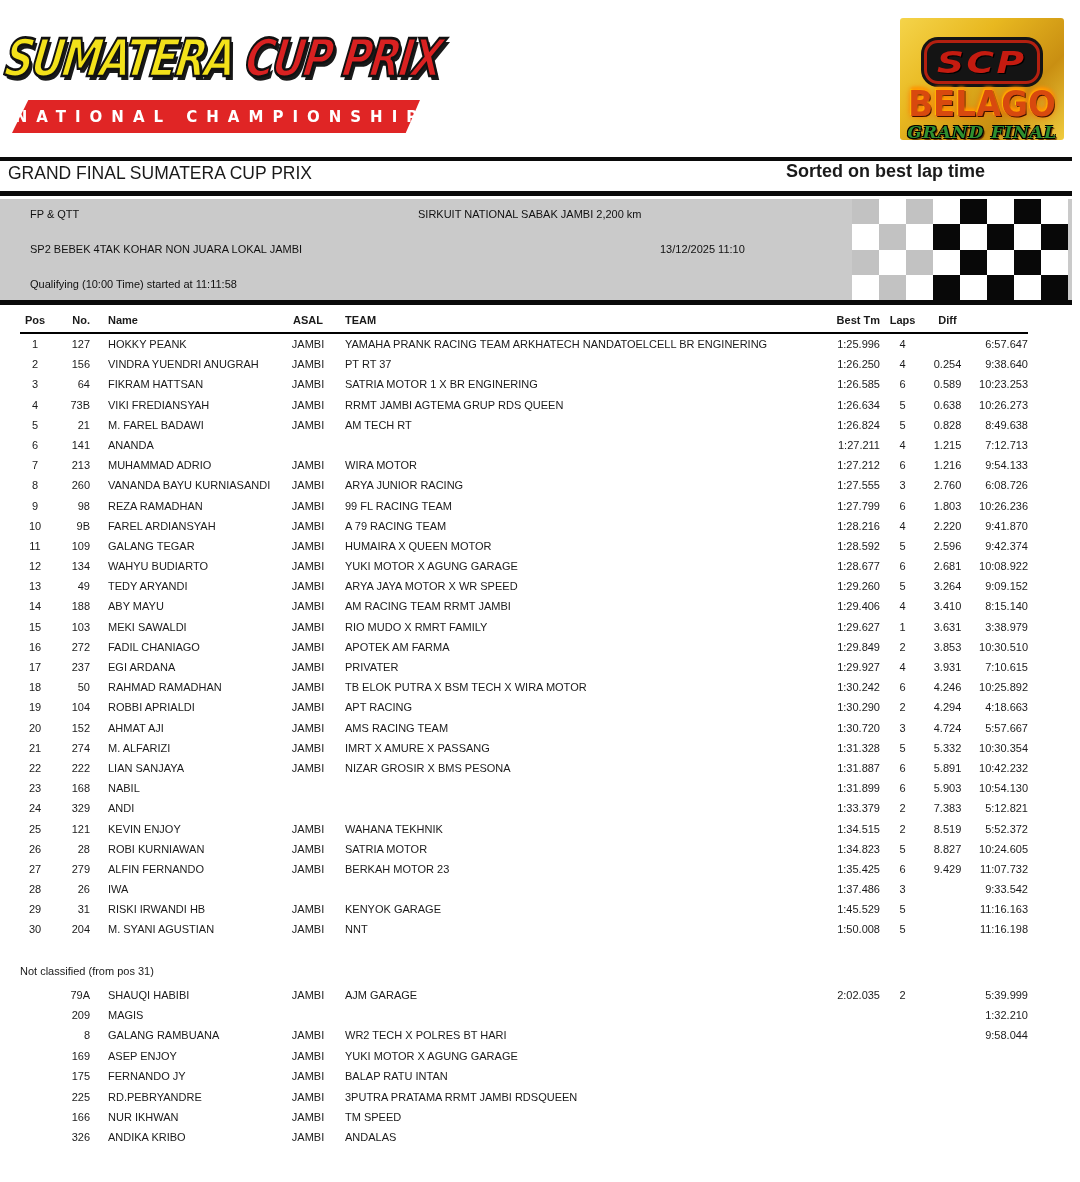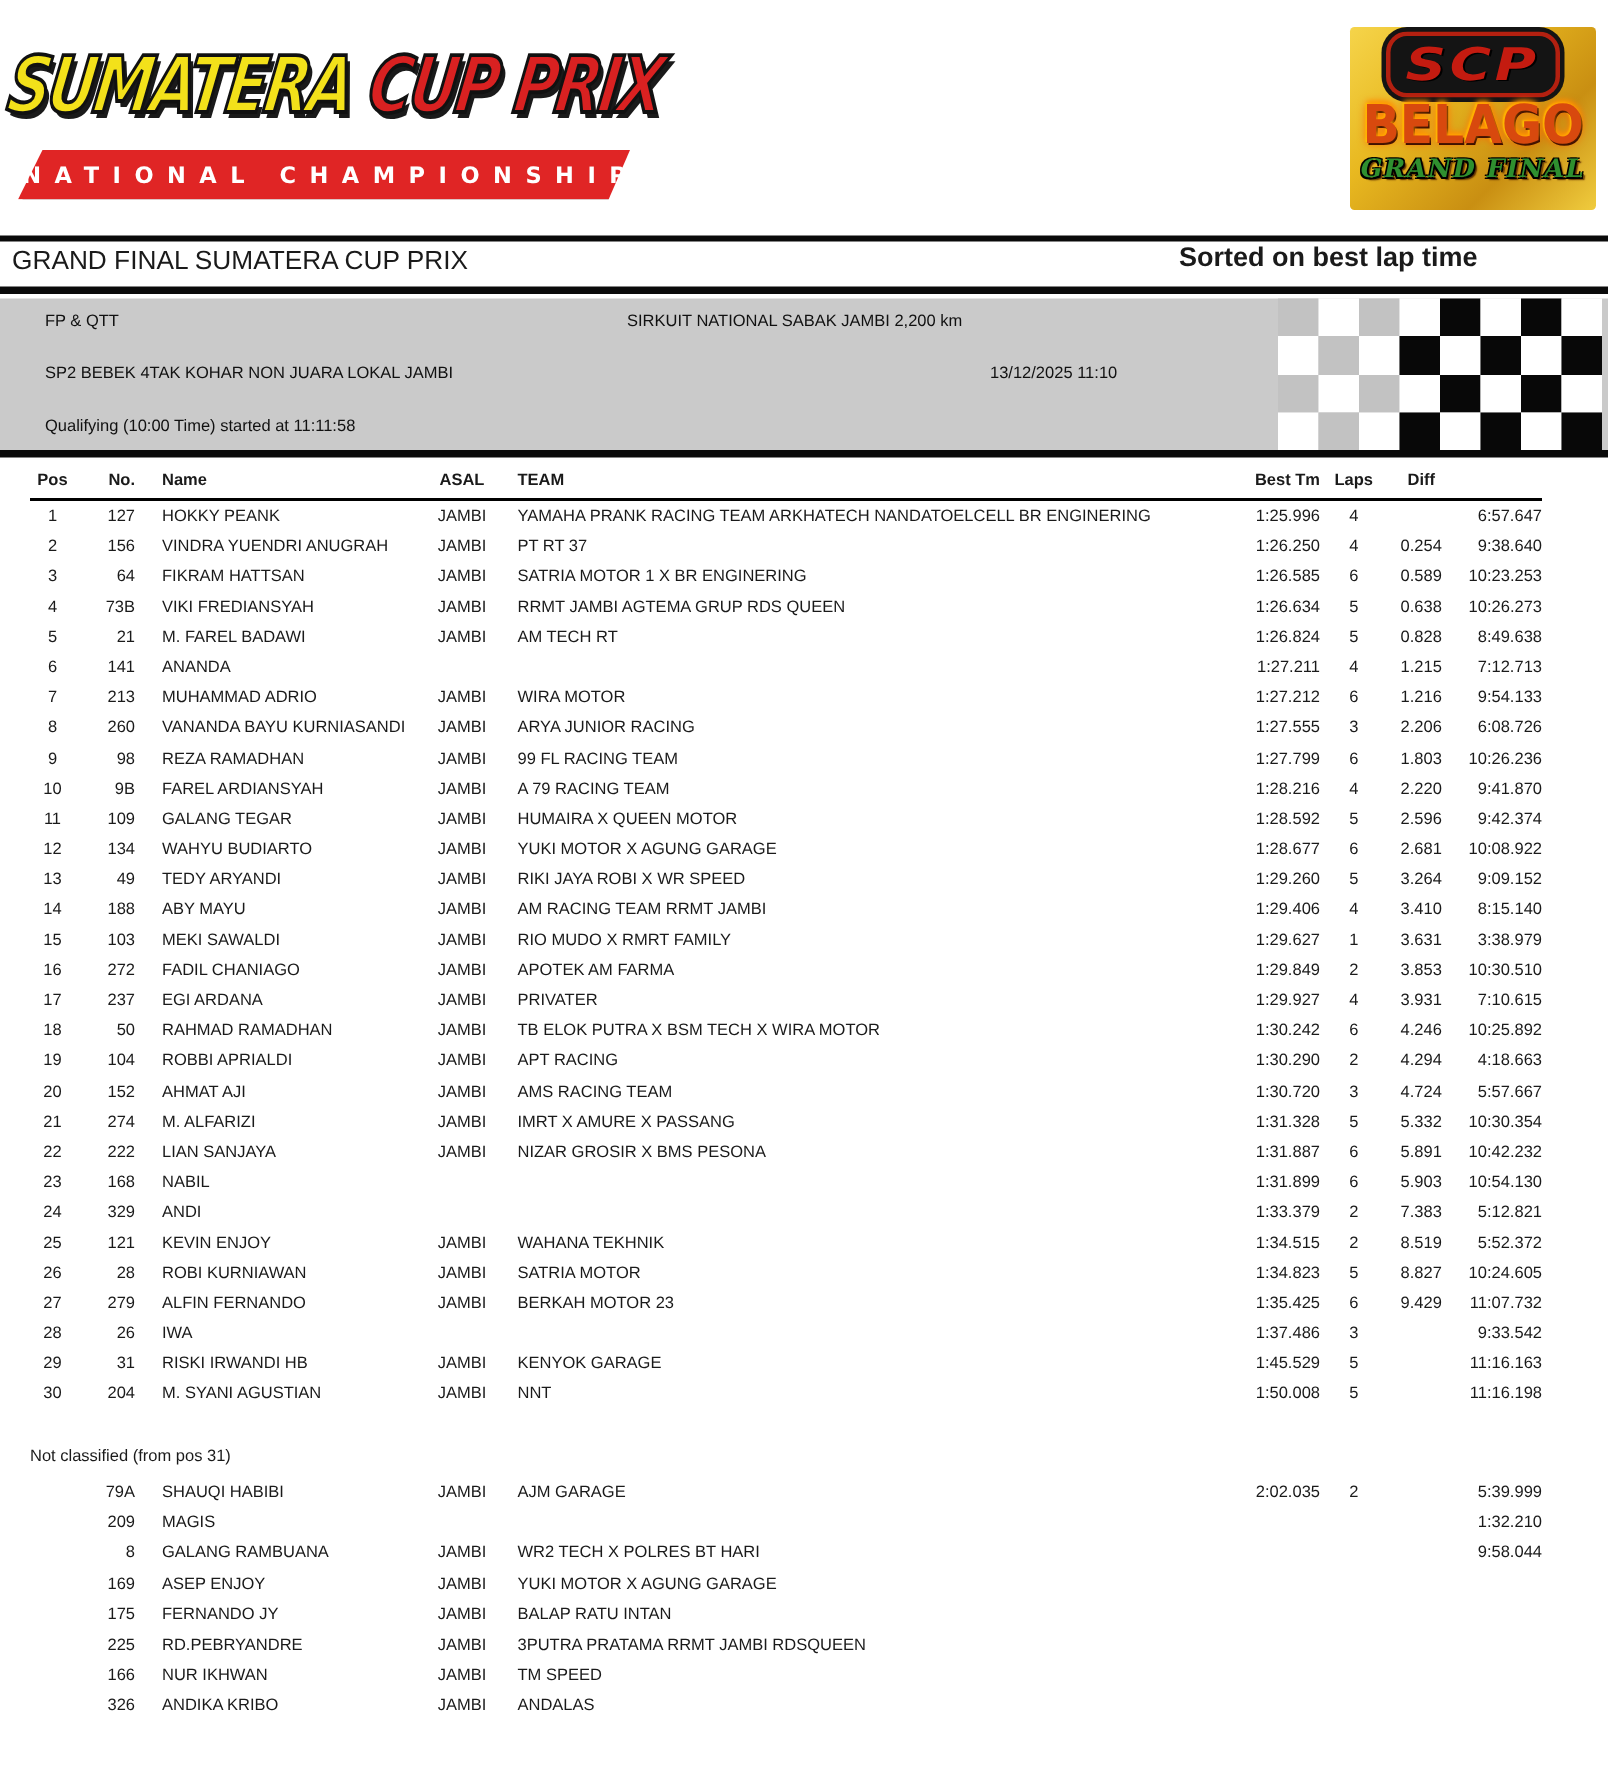--- a/index.html
+++ b/index.html
@@ -34,21 +34,21 @@
     font-family:"DejaVu Sans",sans-serif;white-space:nowrap;padding-left:9px;
   }
 
   
   .logo-right{
     position:absolute;left:900px;top:18px;width:164px;height:122px;
     background:linear-gradient(135deg,#f5d44a 0%,var(--gold) 35%,#c98f12 70%,#f0cc3e 100%);
     border-radius:3px;overflow:hidden;text-align:center;
   }
   .scp-badge{
-    margin:3px auto 0;width:116px;height:44px;background:#141414;
+    margin:22px auto 0;width:116px;height:44px;background:#141414;
     border-radius:14px;display:flex;align-items:center;justify-content:center;
     box-shadow:0 0 0 3px #141414, inset 0 0 0 3px #b32010;
   }
   .scp-badge span{
     font-family:"DejaVu Sans",sans-serif;font-weight:bold;font-style:italic;
     font-size:30px;color:#c41b10;letter-spacing:2px;transform:scale(1.25,1);
     text-shadow:1px 1px 0 #000;
   }
   .belago{
     margin-top:1px;font-family:"DejaVu Sans",sans-serif;font-weight:bold;
@@ -261,21 +261,21 @@
           <div class="c-time">9:54.133</div>
         </div>
         <div class="trow">
           <div class="c-pos">8</div>
           <div class="c-no">260</div>
           <div class="c-name">VANANDA BAYU KURNIASANDI</div>
           <div class="c-asal">JAMBI</div>
           <div class="c-team">ARYA JUNIOR RACING</div>
           <div class="c-best">1:27.555</div>
           <div class="c-laps">3</div>
-          <div class="c-diff">2.206</div>
+          <div class="c-diff">2.760</div>
           <div class="c-time">6:08.726</div>
         </div>
         <div class="trow">
           <div class="c-pos">9</div>
           <div class="c-no">98</div>
           <div class="c-name">REZA RAMADHAN</div>
           <div class="c-asal">JAMBI</div>
           <div class="c-team">99 FL RACING TEAM</div>
           <div class="c-best">1:27.799</div>
           <div class="c-laps">6</div>
@@ -313,21 +313,21 @@
           <div class="c-best">1:28.677</div>
           <div class="c-laps">6</div>
           <div class="c-diff">2.681</div>
           <div class="c-time">10:08.922</div>
         </div>
         <div class="trow">
           <div class="c-pos">13</div>
           <div class="c-no">49</div>
           <div class="c-name">TEDY ARYANDI</div>
           <div class="c-asal">JAMBI</div>
-          <div class="c-team">RIKI JAYA ROBI X WR SPEED</div>
+          <div class="c-team">ARYA JAYA MOTOR X WR SPEED</div>
           <div class="c-best">1:29.260</div>
           <div class="c-laps">5</div>
           <div class="c-diff">3.264</div>
           <div class="c-time">9:09.152</div>
         </div>
         <div class="trow">
           <div class="c-pos">14</div>
           <div class="c-no">188</div>
           <div class="c-name">ABY MAYU</div>
           <div class="c-asal">JAMBI</div>

